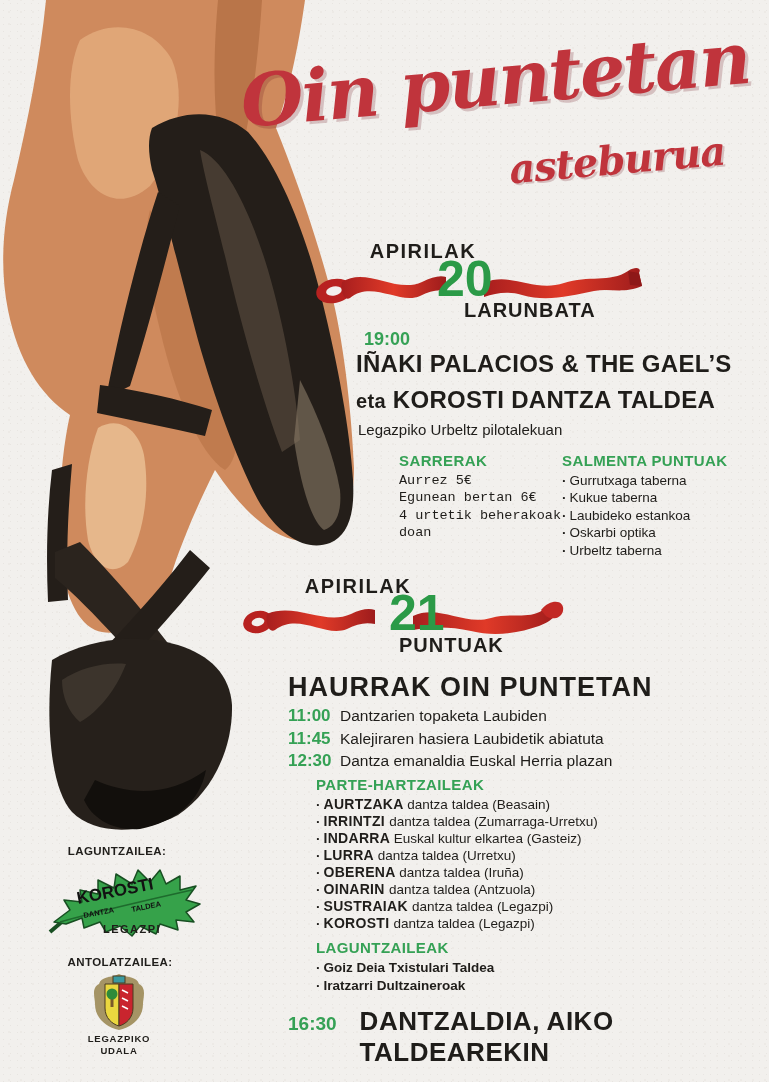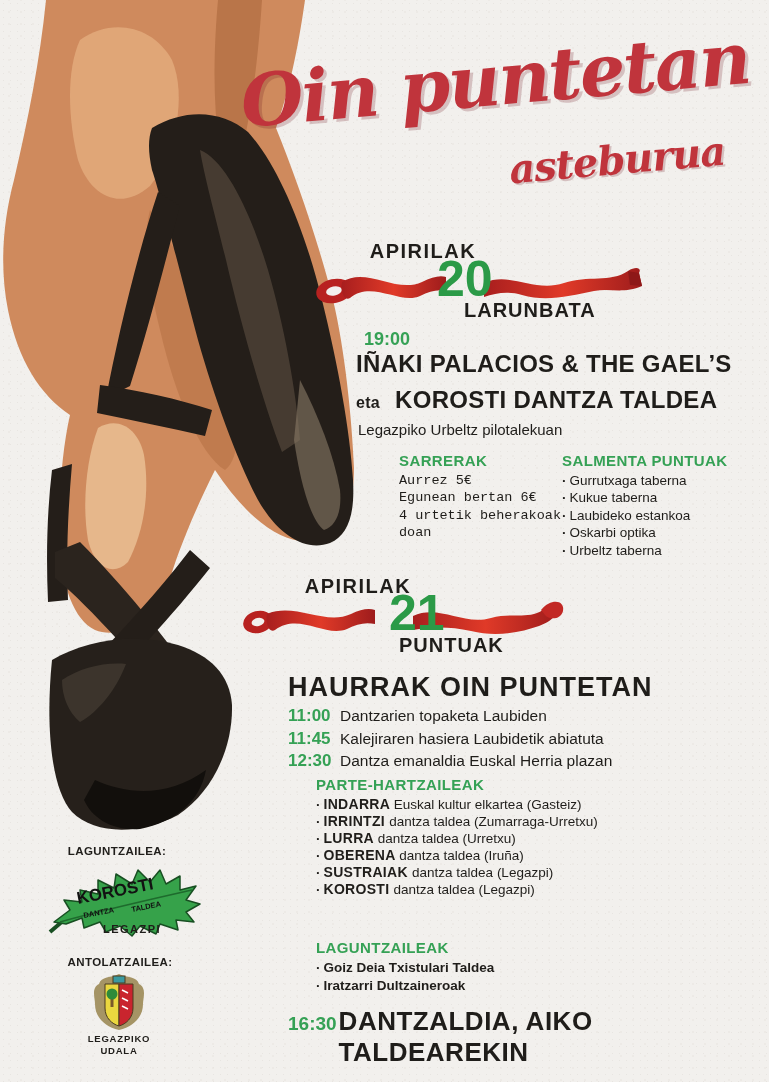--- a/index.html
+++ b/index.html
@@ -39,39 +39,39 @@
   .d1-weekday{left:464px;top:299px;}
   .d2-month{left:283px;top:575px;width:150px;}
   .d2-ribbon{left:243px;top:592px;}
   .d2-day{left:389px;top:588px;}
   .d2-weekday{left:399px;top:634px;}
   
   .time-green{font-weight:700;margin-left:7px;}
   .d1-time{left:357px;top:329px;font-size:18px;}
   .d1-act1{left:356px;top:350px;font-size:24px;font-weight:700;letter-spacing:.3px;}
   .d1-act2{left:356px;top:386px;font-size:24px;font-weight:700;letter-spacing:.3px;}
-  .d1-act2 .eta{font-size:16px;font-weight:700;margin-right:15px;}
+  .d1-act2 .eta{font-size:20px;font-weight:700;margin-right:7px;}
   .d1-venue{left:358px;top:421px;font-size:15px;}
   .col-head{font-weight:700;font-size:15px;letter-spacing:.4px;margin-bottom:3px;}
   .d1-tickets{left:399px;top:452px;width:165px;}
   .d1-sales{left:562px;top:452px;width:185px;}
   .ticket-line{font-size:13.5px;line-height:17.4px;font-family:Liberation Mono, monospace;}
   .sale-point-item,.collaborator-item{font-size:13.5px;line-height:17.4px;}
   .dot{font-weight:700;margin-right:3px;}
   
   .d2-heading{left:288px;top:672px;font-size:27px;font-weight:700;letter-spacing:1px;}
   .d2-schedule{left:288px;top:705px;}
   .schedule-row{font-size:15.5px;line-height:22.5px;}
   .schedule-row .time{display:inline-block;width:52px;font-weight:700;font-size:17px;}
   .d2-participants{left:316px;top:776px;width:420px;}
   .participant-item{font-size:13.5px;line-height:17px;}
   .participant-item b{font-size:14px;letter-spacing:.3px;}
   .d2-collab{left:316px;top:939px;width:300px;}
   .d2-collab .collaborator-item{font-weight:700;line-height:18px;}
-  .d2-finale{left:288px;top:1006px;display:flex;align-items:baseline;gap:2px;}
+  .d2-finale{left:288px;top:1006px;display:flex;align-items:baseline;gap:23px;}
   .d2-finale .time{font-size:19px;font-weight:700;}
   .d2-finale .txt{font-size:26px;font-weight:700;letter-spacing:.5px;}
   
   .sp-label{font-size:11.5px;font-weight:700;letter-spacing:.4px;text-align:center;width:170px;}
   .sp1-label{left:32px;top:845px;}
   .leaf-wrap{left:48px;top:860px;}
   .leaf-caption{left:32px;top:923px;width:200px;text-align:center;
     font-size:11px;font-weight:700;letter-spacing:1.5px;}
   .sp2-label{left:35px;top:956px;}
   .crest-wrap{left:93px;top:972px;}
@@ -199,24 +199,26 @@
   <div class="abs d2-heading">HAURRAK OIN PUNTETAN</div>
   <div class="abs d2-schedule">
       <div class="schedule-row"><span class="time" style="color: rgb(53, 161, 85);">11:00</span><span class="stext">Dantzarien topaketa Laubiden</span></div>
       <div class="schedule-row"><span class="time" style="color: rgb(53, 161, 85);">11:45</span><span class="stext">Kalejiraren hasiera Laubidetik abiatuta</span></div>
       <div class="schedule-row"><span class="time" style="color: rgb(53, 161, 85);">12:30</span><span class="stext">Dantza emanaldia Euskal Herria plazan</span></div>
     </div>
 
   <div class="abs d2-participants">
     <div class="col-head" style="color:#35a155">PARTE-HARTZAILEAK</div>
     <div>
+        <div class="participant-item"><span class="dot">·</span><b>AURTZAKA </b><span>dantza taldea (Beasain)</span></div>
+        <div class="participant-item"><span class="dot">·</span><b>IRRINTZI </b><span>dantza taldea (Zumarraga-Urretxu)</span></div>
         <div class="participant-item"><span class="dot">·</span><b>INDARRA </b><span>Euskal kultur elkartea (Gasteiz)</span></div>
-        <div class="participant-item"><span class="dot">·</span><b>IRRINTZI </b><span>dantza taldea (Zumarraga-Urretxu)</span></div>
         <div class="participant-item"><span class="dot">·</span><b>LURRA </b><span>dantza taldea (Urretxu)</span></div>
         <div class="participant-item"><span class="dot">·</span><b>OBERENA </b><span>dantza taldea (Iruña)</span></div>
+        <div class="participant-item"><span class="dot">·</span><b>OINARIN </b><span>dantza taldea (Antzuola)</span></div>
         <div class="participant-item"><span class="dot">·</span><b>SUSTRAIAK </b><span>dantza taldea (Legazpi)</span></div>
         <div class="participant-item"><span class="dot">·</span><b>KOROSTI </b><span>dantza taldea (Legazpi)</span></div>
       </div>
   </div>
 
   <div class="abs d2-collab">
     <div class="col-head" style="color:#35a155">LAGUNTZAILEAK</div>
     <div>
         <div class="collaborator-item"><span class="dot">·</span><span>Goiz Deia Txistulari Taldea</span></div>
         <div class="collaborator-item"><span class="dot">·</span><span>Iratzarri Dultzaineroak</span></div>

